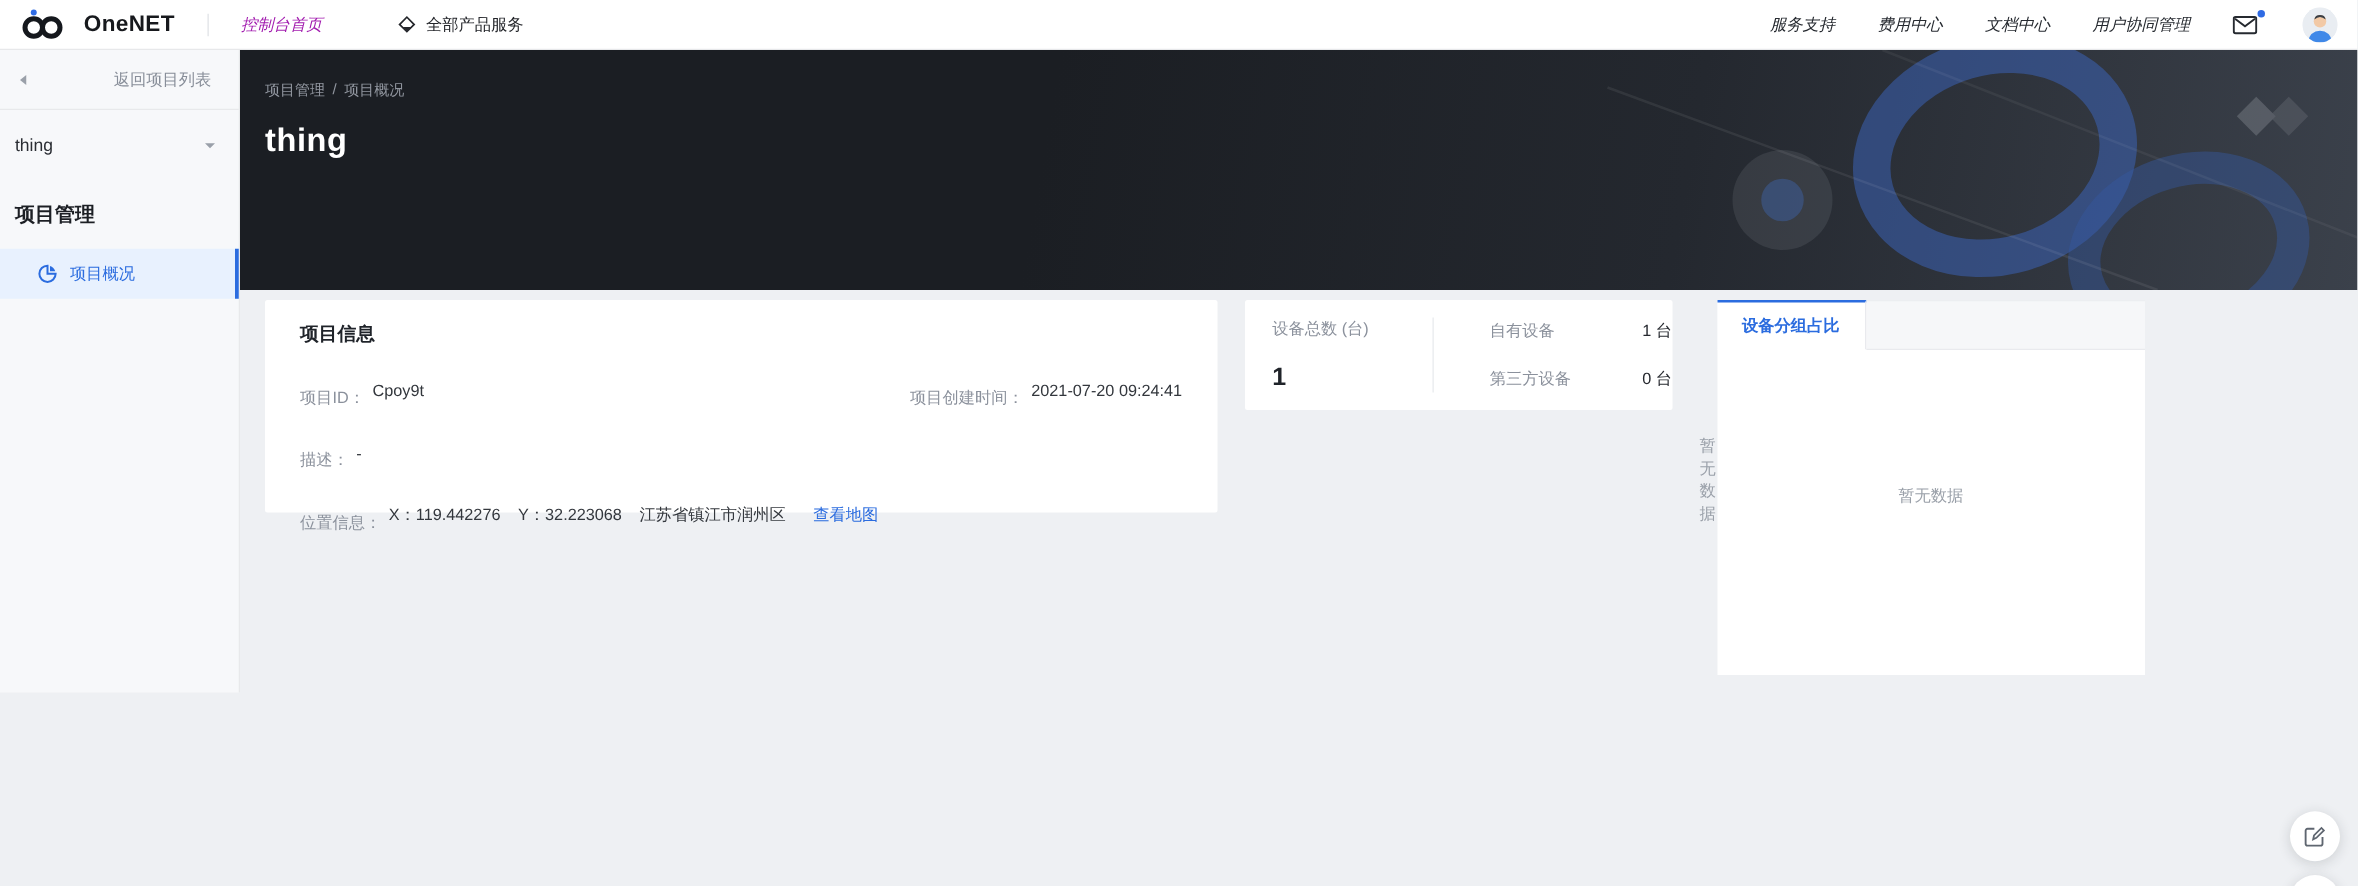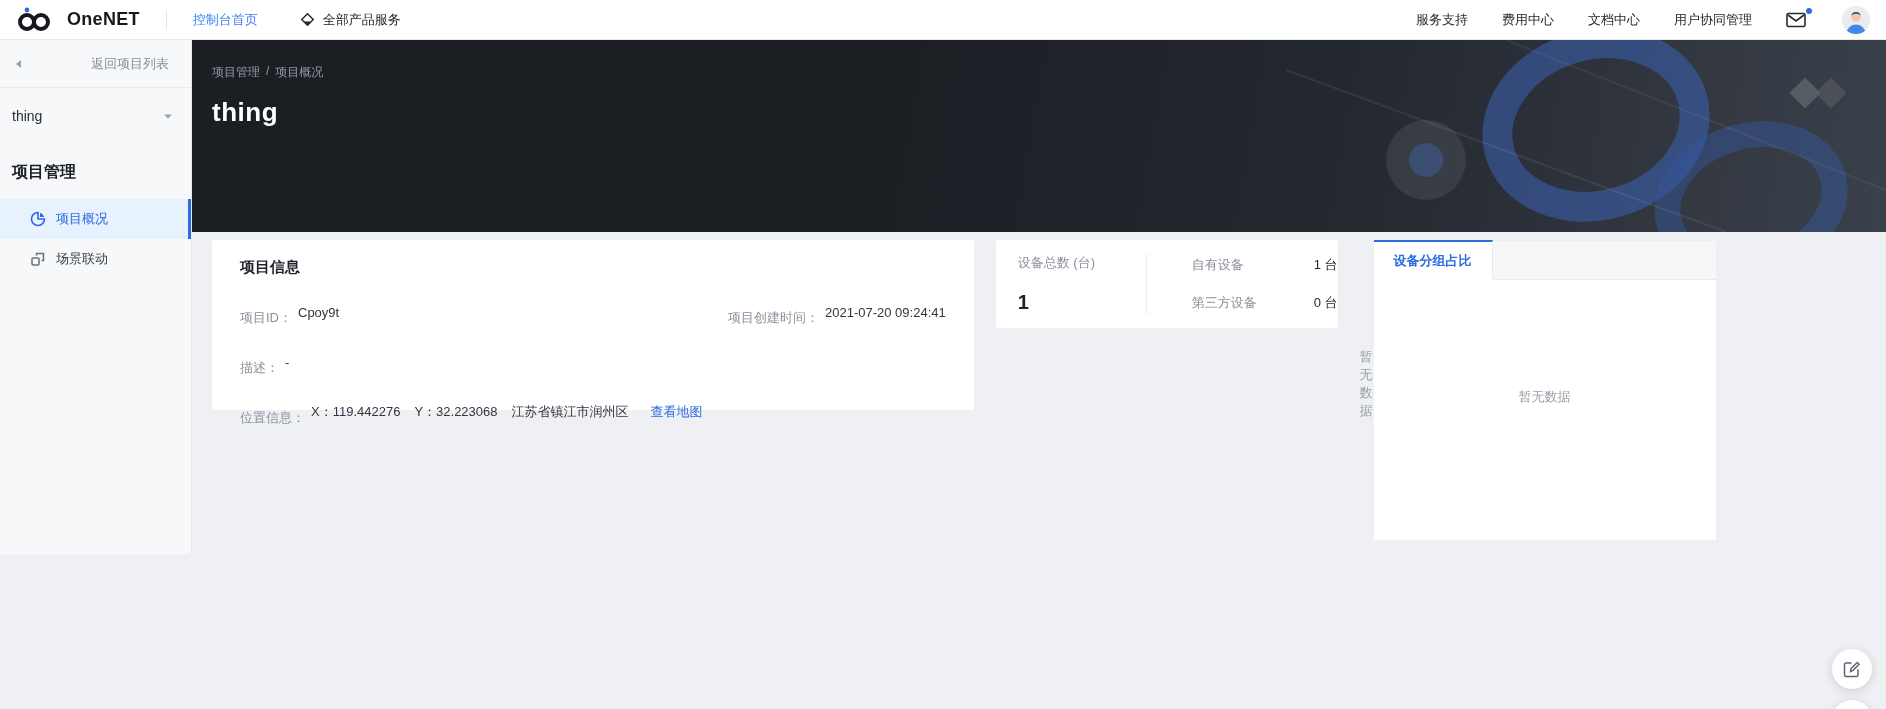--- a/index.html
+++ b/index.html
@@ -12,23 +12,23 @@
 
   
   .navbar {
     height:40px; background:#fff; border-bottom:1px solid #e7e8ea;
     display:flex; align-items:center; padding:0 16px; position:relative; z-index:6;
   }
   .nav-left { display:flex; align-items:center; }
   .logo { display:flex; align-items:center; gap:15px; }
   .logo-text { font-size:18px; font-weight:700; color:#17191d; letter-spacing:.3px; }
   .nav-divider { width:1px; height:18px; background:#dfe2e6; margin:0 26px; }
-  .nav-console { color:#3b82f6; margin-right:42px; }
+  .nav-console { color:#a21caf; margin-right:60px;font-style:italic; }
   .nav-products { display:flex; align-items:center; gap:8px; color:#24262b; }
-  .nav-right { margin-left:auto; display:flex; align-items:center; gap:34px; color:#262a30; }
+  .nav-right { margin-left:auto; display:flex; align-items:center; gap:34px; color:#262a30;font-style:italic; }
   .mail-wrap { position:relative; width:22px; height:18px; display:flex; align-items:center; }
   .mail-dot { position:absolute; top:-3px; right:-4px; width:6px; height:6px; border-radius:50%; background:#2f6be4; }
   .avatar { width:28px; height:28px; border-radius:50%; background:#e9edf2; overflow:hidden; position:relative; }
 
   
   .app { display:flex; height:514px; }
   .sidebar {
     width:192px; flex:0 0 192px; background:#f7f8fa; border-right:1px solid #e8e9eb;
   }
   .main { flex:1; display:flex; flex-direction:column; min-width:0; }
@@ -195,29 +195,20 @@
         <svg width="16" height="16" viewBox="0 0 16 16">
           <path d="M8 1.5 A6.5 6.5 0 1 0 14.5 8 L8 8 Z" fill="none" stroke="currentColor" stroke-width="1.6"></path>
           <path d="M10 1.8 A6.5 6.5 0 0 1 14.2 6 L10 6 Z" fill="currentColor"></path>
         </svg>
       </span>
       <span>项目概况</span>
     </div>
 
 
 
-    <div class="menu-item">
-      <span class="mi-icon">
-        <svg width="16" height="16" viewBox="0 0 16 16">
-          <rect x="2" y="7" width="7" height="7" rx="1" fill="none" stroke="currentColor" stroke-width="1.5"></rect>
-          <path d="M6.5 4.5 V2.5 H13.5 V9.5 H11.5" fill="none" stroke="currentColor" stroke-width="1.5"></path>
-        </svg>
-      </span>
-      <span>场景联动</span>
-    </div>
   </aside>
 
   <main class="main">
 
     <section class="hero">
       <svg class="hero-art" viewBox="0 0 760 192">
         <ellipse cx="470" cy="85" rx="100" ry="80" fill="none" stroke="#3c66c0" stroke-width="30" opacity="0.5" transform="rotate(-16 470 85)"></ellipse>
         <ellipse cx="625" cy="160" rx="85" ry="64" fill="none" stroke="#35589f" stroke-width="26" opacity="0.45" transform="rotate(-16 625 160)"></ellipse>
         <circle cx="300" cy="120" r="40" fill="#9aa0a8" opacity="0.15"></circle>
         <circle cx="300" cy="120" r="17" fill="#3f68b8" opacity="0.4"></circle>

